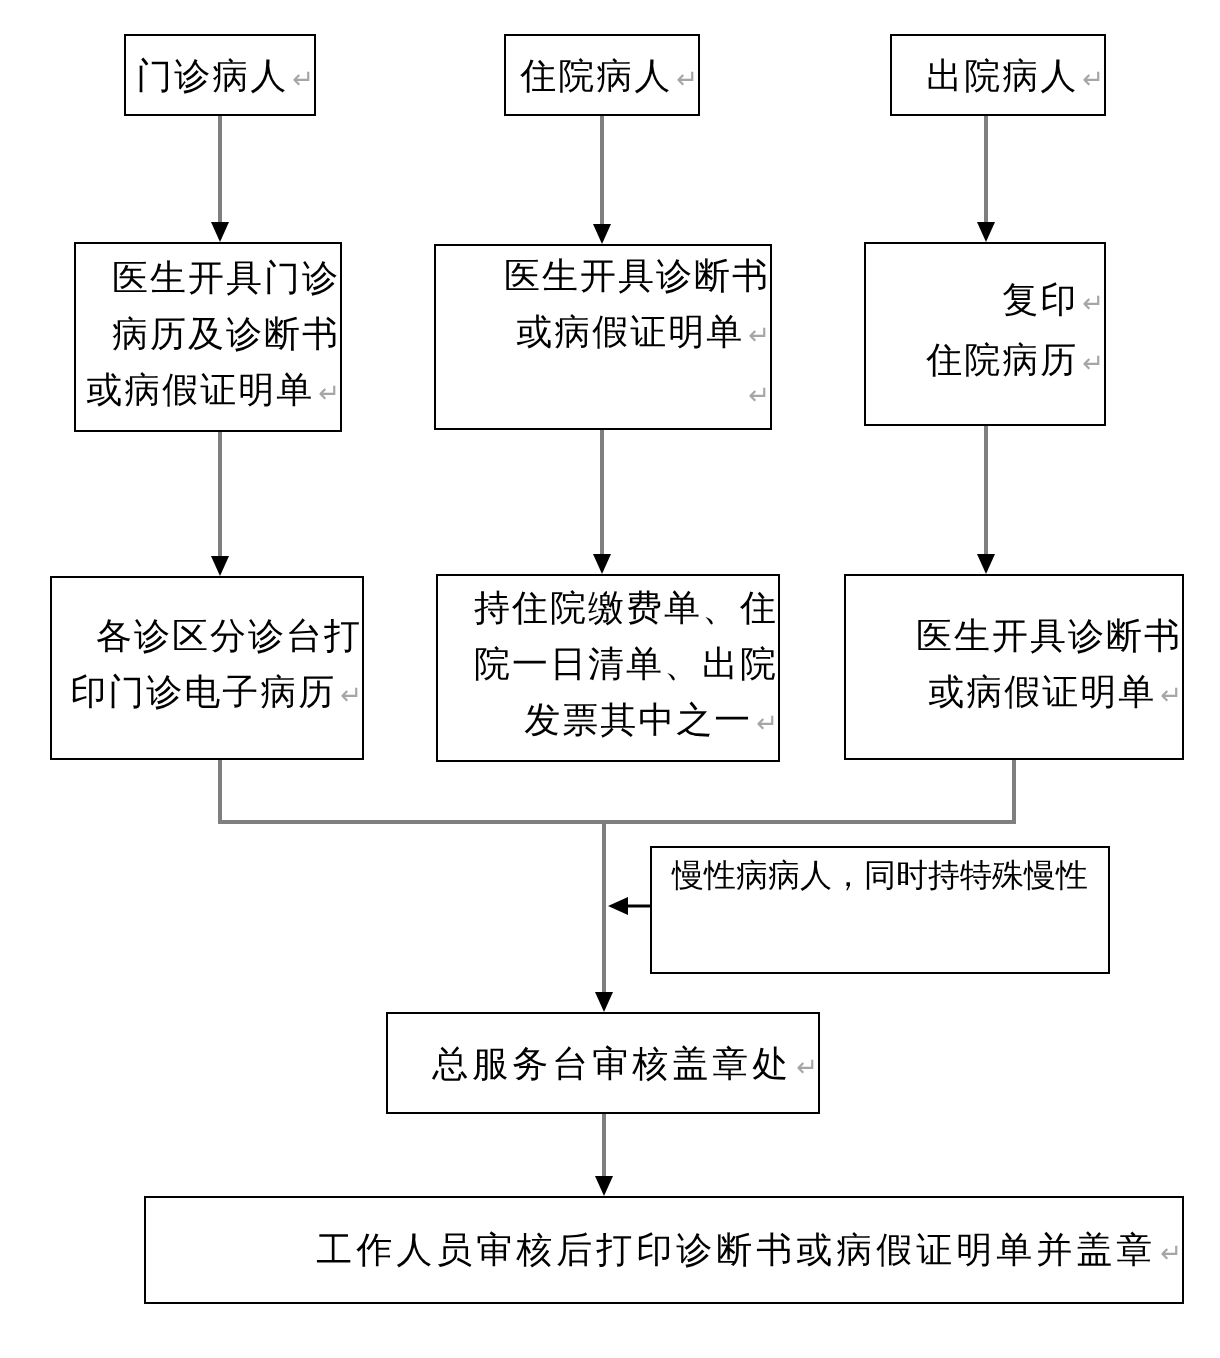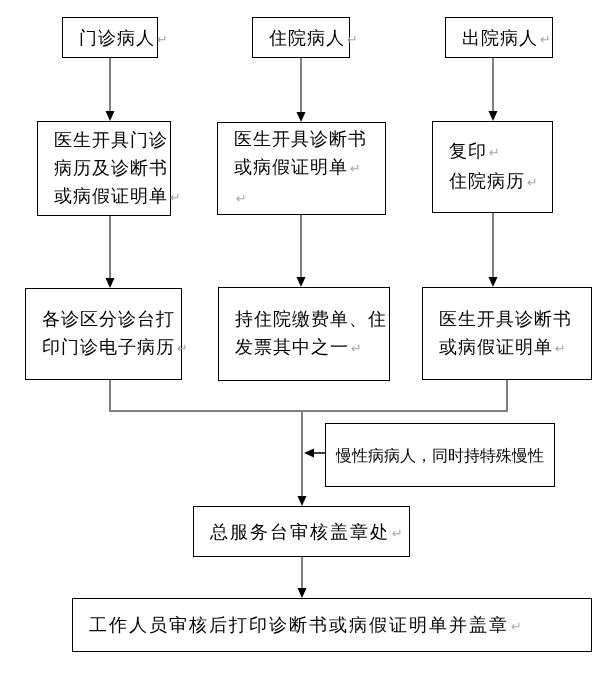--- a/index.html
+++ b/index.html
@@ -11,29 +11,29 @@
     width:610px;height:679px;position:relative;background:var(--background);
     font-family:"DejaVu Sans",sans-serif;color:var(--text_black);
   }
   .wires{position:absolute;left:0;top:0;}
   .shaft{stroke:var(--line_gray);stroke-width:2;fill:none;}
   .thin{stroke:var(--arrow_black);stroke-width:1.5;fill:none;}
   .head{fill:var(--arrow_black);stroke:none;}
   .node{
     position:absolute;box-sizing:border-box;background:var(--background);
     border:1.5px solid var(--box_border);
-    display:flex;flex-direction:column;align-items:flex-start;justify-content:center;
-    text-align:center;font-size:18px;letter-spacing:1px;line-height:28px;padding-left:16px;
+    display:flex;flex-direction:column;align-items:flex-end;justify-content:center;
+    text-align:center;font-size:18px;letter-spacing:1px;line-height:28px;
   }
   .ln{white-space:nowrap;}
   .mark{color:var(--mark_gray);font-size:13px;letter-spacing:0;margin-left:2px;}
   .node-small{line-height:normal;}
   .node-note{
     align-items:flex-start;text-align:left;padding-left:10px;
-    font-size:16px;letter-spacing:0;line-height:27px;
+    font-size:16px;letter-spacing:0;line-height:27px;justify-content:space-between;
   }
   .node-wide{letter-spacing:2px;line-height:normal;}
 </style>
 </head>
 <body>
 
 <svg class="wires" width="610" height="679" viewBox="0 0 610 679">
   <line class="shaft" x1="110" y1="58" x2="110" y2="112"></line>
   <polygon class="head" points="110,121 105.5,111 114.5,111"></polygon>
   <line class="shaft" x1="301" y1="58" x2="301" y2="113"></line>
@@ -85,20 +85,21 @@
   <div class="ln"><span>复印</span><span class="mark">↵</span></div>
   <div class="ln"><span>住院病历</span><span class="mark">↵</span></div>
 </div>
 
 <div class="node" style="left:25px;top:288px;width:157px;height:92px">
   <div class="ln"><span>各诊区分诊台打</span></div>
   <div class="ln"><span>印门诊电子病历</span><span class="mark">↵</span></div>
 </div>
 <div class="node" style="left:218px;top:287px;width:172px;height:94px">
   <div class="ln"><span>持住院缴费单、住</span></div>
+  <div class="ln"><span>院一日清单、出院</span></div>
   <div class="ln"><span>发票其中之一</span><span class="mark">↵</span></div>
 </div>
 <div class="node" style="left:422px;top:287px;width:170px;height:93px">
   <div class="ln"><span>医生开具诊断书</span></div>
   <div class="ln"><span>或病假证明单</span><span class="mark">↵</span></div>
 </div>
 
 <div class="node node-note" style="left:325px;top:423px;width:230px;height:64px">
   <div class="ln"><span>慢性病病人，同时持特殊慢性</span></div>
 </div>

